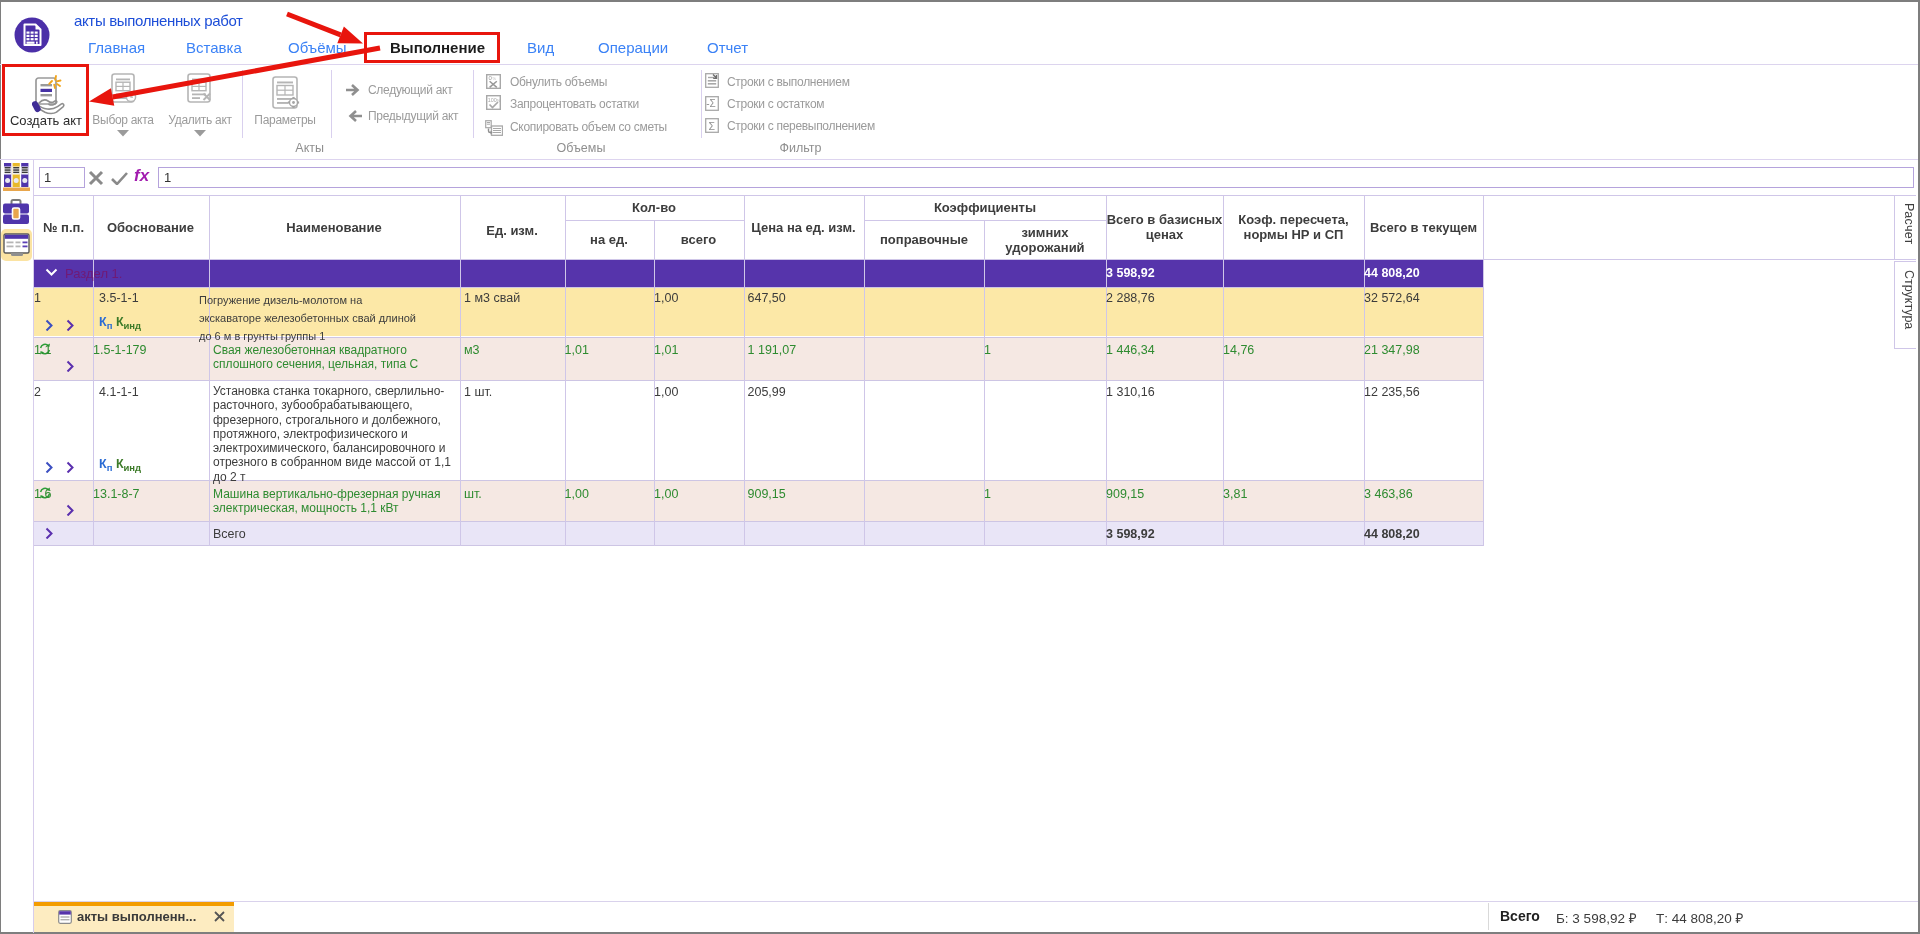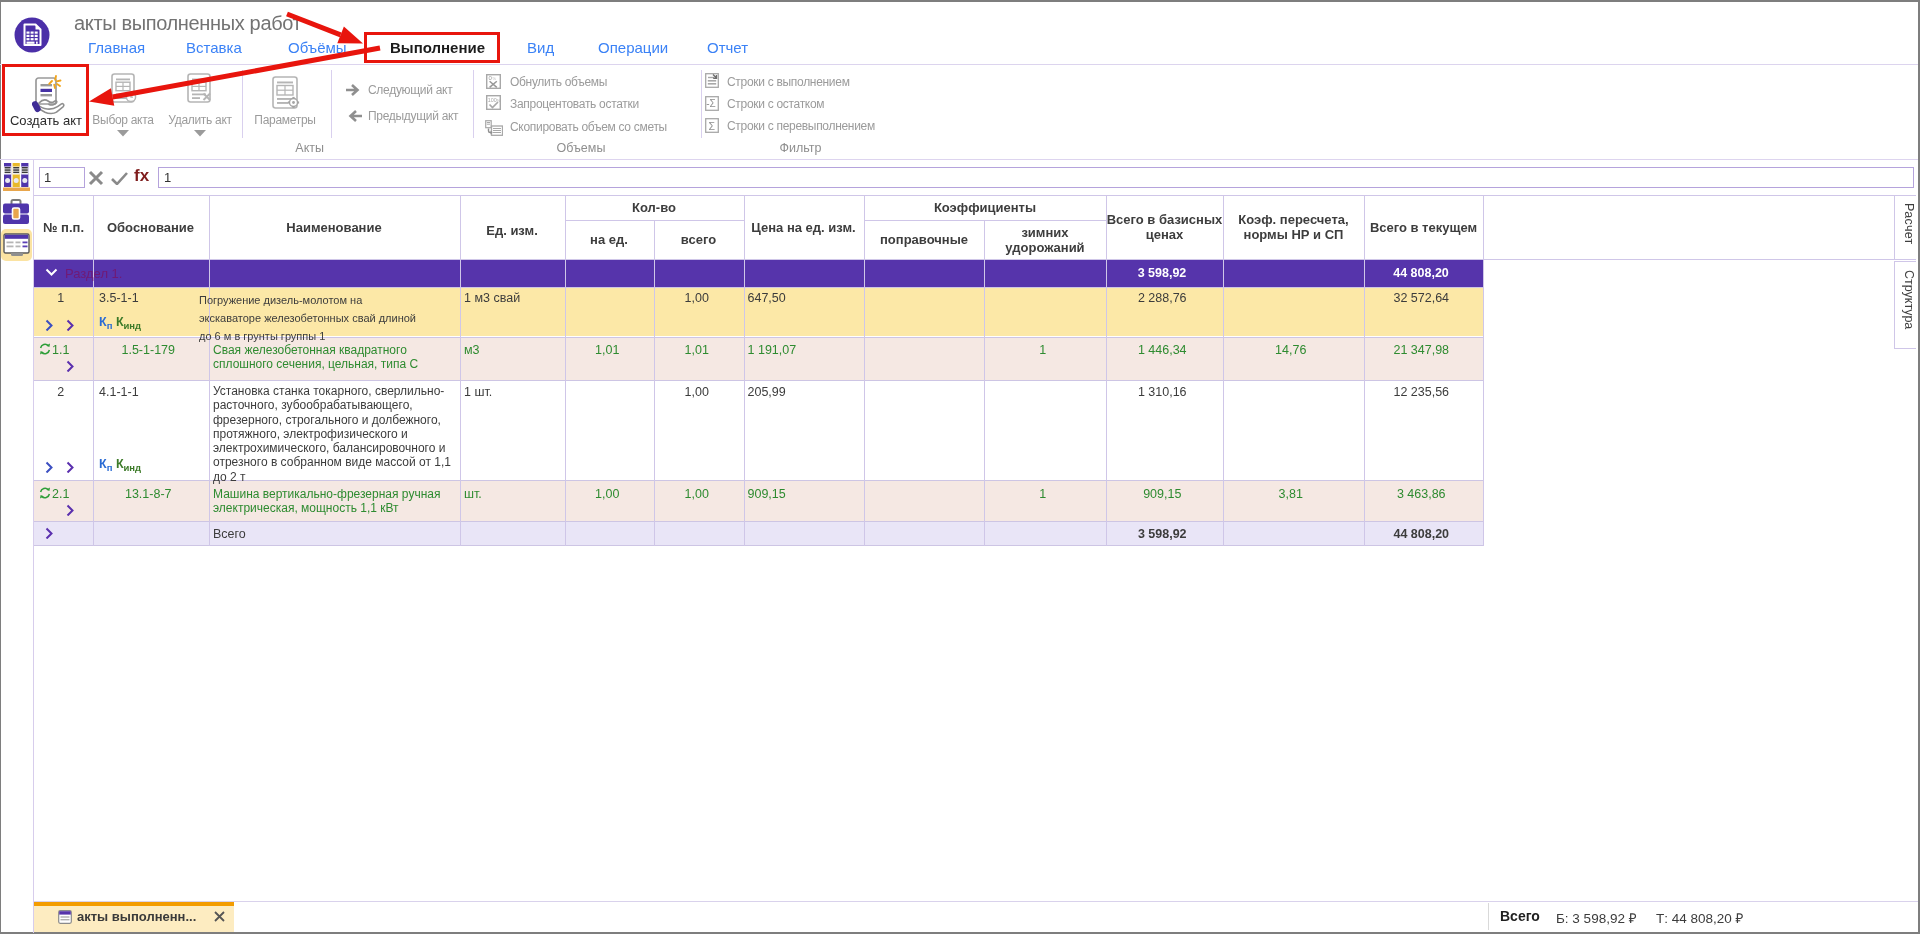--- a/index.html
+++ b/index.html
@@ -4,21 +4,21 @@
 html,body{margin:0;padding:0}
 body{width:1920px;height:934px;position:relative;font-family:"Liberation Sans",sans-serif;background:#fff;overflow:hidden}
 .a{position:absolute}
 .tabtxt{font-size:15px;color:#3b82f6;white-space:nowrap}
 .gtxt{font-size:12px;letter-spacing:-0.3px;color:#9b9b9b;white-space:nowrap}
 .glabel{font-size:12.5px;color:#8f8f8f}
 .sep{position:absolute;width:1px;background:#d9d0ee}
 .hcell{position:absolute;display:flex;align-items:center;justify-content:center;text-align:center;font-weight:bold;font-size:13px;color:#3d3d3d;line-height:15px}
 .vline{position:absolute;width:1px;background:#cfc6e8}
 .hline{position:absolute;height:1px;background:#cfc6e8}
-.num{position:absolute;text-align:center;font-size:12.5px}
+.num{position:absolute;text-align:left;font-size:12.5px}
 .txt{position:absolute;font-size:12.5px}
 .grn{color:#2e8b30}
 .drk{color:#3c3c3c}
 .chev{position:absolute}
 </style></head>
 <body>
 
 <div class="a" style="left:0;top:0;width:1920px;height:2px;background:#7e7e7e"></div>
 <div class="a" style="left:0;top:0;width:1px;height:934px;background:#7e7e7e"></div>
 <div class="a" style="left:1918px;top:0;width:2px;height:934px;background:#7e7e7e"></div>
@@ -36,21 +36,21 @@
     <rect x="12.5" y="17.8" width="3" height="2.2"></rect>
       <rect x="16.6" y="17.8" width="3" height="2.2"></rect>
       <rect x="20.7" y="17.8" width="3" height="2.2"></rect>
     <rect x="12.5" y="21.1" width="3" height="2.2"></rect>
       <rect x="16.6" y="21.1" width="3" height="2.2"></rect>
       <rect x="20.7" y="21.1" width="3" height="2.2"></rect>
     <rect x="12.5" y="24.6" width="8" height="2.2"></rect>
       <rect x="22" y="24.6" width="1.7" height="2.2"></rect>
   </g>
 </svg>
-<div class="a" style="left:74px;top:12px;font-size:20px;letter-spacing:-0.35px;color:#737373">акты выполненных работ</div>
+<div class="a" style="left:74px;top:12px;font-size:15px;letter-spacing:-0.35px;color:#1d4ed8">акты выполненных работ</div>
 <div class="a tabtxt" style="left:88px;top:39px">Главная</div>
 <div class="a tabtxt" style="left:186px;top:39px">Вставка</div>
 <div class="a tabtxt" style="left:288px;top:39px">Объёмы</div>
 <div class="a" style="left:390px;top:39px;font-size:15px;font-weight:bold;color:#1c1c1c">Выполнение</div>
 <div class="a tabtxt" style="left:527px;top:39px">Вид</div>
 <div class="a tabtxt" style="left:598px;top:39px">Операции</div>
 <div class="a tabtxt" style="left:707px;top:39px">Отчет</div>
 
 <div class="a" style="left:0;top:159px;width:1918px;height:1px;background:#ddd4ef"></div>
 
@@ -214,21 +214,21 @@
     <rect x="0" y="25.5" width="27" height="3.5" fill="#e8a64c"></rect>
   </g>
 </svg>
 <div class="a" style="left:39px;top:167px;width:40px;height:19px;border:1px solid #b5a3dc;font-size:13px;color:#333;line-height:19px;padding-left:4px;box-sizing:content-box">1</div>
 <svg class="a" style="left:88px;top:170px" width="16" height="16">
     <path d="M2 2 l12 12 M14 2 l-12 12" stroke="#8a8a8a" stroke-width="3"></path>
   </svg>
 <svg class="a" style="left:111px;top:171px" width="17" height="14">
     <path d="M1 8 l5 5 L16 2" fill="none" stroke="#8a8a8a" stroke-width="2.6"></path>
   </svg>
-<div class="a" style="left:134px;top:166px;font-size:17px;font-weight:bold;color:#7f1d1d;">fx</div>
+<div class="a" style="left:134px;top:166px;font-size:17px;font-weight:bold;color:#a21caf;font-style:italic">fx</div>
 <div class="a" style="left:158px;top:167px;width:1749px;height:19px;border:1px solid #b5a3dc;font-size:13px;color:#333;line-height:19px;padding-left:5px;box-sizing:content-box">1</div>
 
 <div class="a" style="left:33px;top:160px;width:1px;height:773px;background:#d7cdec"></div>
 <svg class="a" style="left:2px;top:197px" width="28" height="28" viewBox="0 0 28 28">
   <path d="M9.5 8 v-3.5 q0-1.5 1.5-1.5 h6 q1.5 0 1.5 1.5 V8" fill="none" stroke="#7a7a7a" stroke-width="2"></path>
   <rect x="1" y="6.5" width="26" height="10" rx="2" fill="#4f35ab"></rect>
   <rect x="1" y="17.5" width="26" height="9.5" rx="2" fill="#4f35ab"></rect>
   <rect x="10.5" y="11" width="7" height="11" rx="1.5" fill="#e8a64c" stroke="#fff" stroke-width="1.6"></rect>
 </svg>
 <div class="a" style="left:1px;top:229px;width:31px;height:32px;background:#fbe3a2;border-radius:5px"></div>
@@ -411,21 +411,21 @@
 <div class="num drk" style="left:1364px;top:384.5px;width:114.5px">12 235,56</div>
 
 <svg class="a" style="left:38.5px;top:486.5px" width="12" height="12" viewBox="0 0 12 12">
     <g fill="none" stroke="#2e9e38" stroke-width="1.5">
       <path d="M1.6 5 A 4.6 4.6 0 0 1 9.3 2.6"></path>
       <path d="M10.4 7 A 4.6 4.6 0 0 1 2.7 9.4"></path>
     </g>
     <path d="M11 0.6 l-0.6 3.4 -3.2-1.2z" fill="#2e9e38"></path>
     <path d="M1 11.4 l0.6-3.4 3.2 1.2z" fill="#2e9e38"></path>
   </svg>
-<div class="num grn" style="left:34px;top:487px;width:53.5px">2.1</div>
+<div class="num grn" style="left:34px;top:487px;width:53.5px">1.6</div>
 <div class="num grn" style="left:93px;top:487px;width:110.5px">13.1-8-7</div>
 <svg class="chev" style="left:66px;top:504px" width="9" height="12">
     <path d="M1.5 1.5 l5 5 -5 5" fill="none" stroke="#5a2fae" stroke-width="2"></path>
   </svg>
 <div class="txt grn" style="left:213px;top:487px;width:246px;line-height:14.3px;font-size:12px">Машина вертикально-фрезерная ручная<br>электрическая, мощность 1,1 кВт</div>
 <div class="txt grn" style="left:464px;top:487px">шт.</div>
 <div class="num grn" style="left:564.5px;top:487px;width:85.5px">1,00</div>
 <div class="num grn" style="left:654px;top:487px;width:85.5px">1,00</div>
 <div class="txt grn" style="left:747.5px;top:487px">909,15</div>
 <div class="num grn" style="left:984px;top:487px;width:117.5px">1</div>

